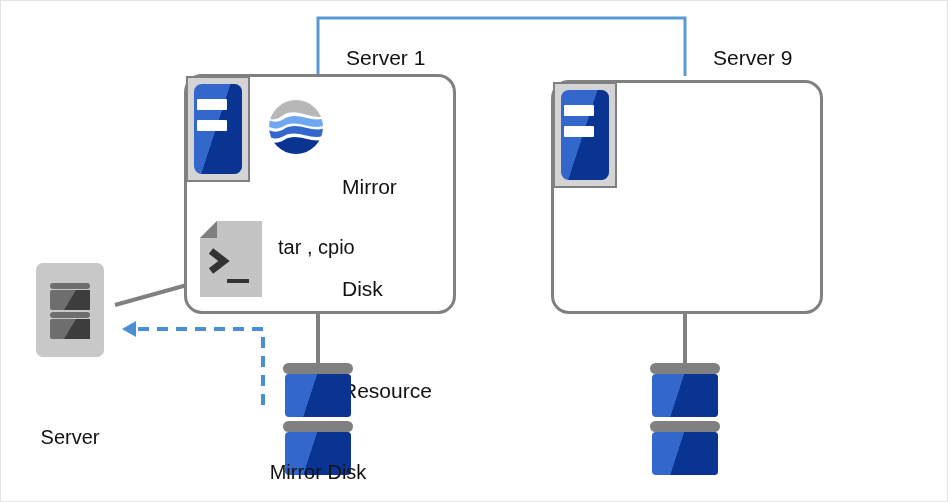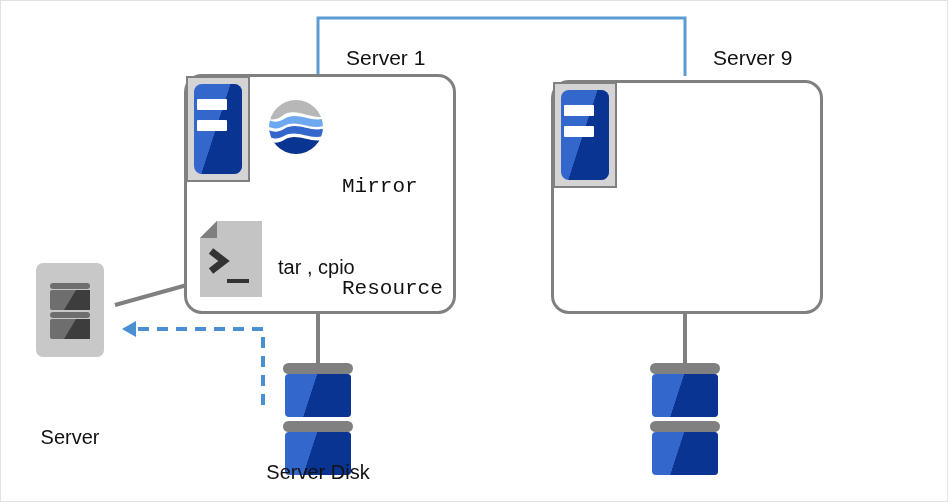--- a/index.html
+++ b/index.html
@@ -189,33 +189,34 @@
     </defs>
     <g clip-path="url(#gclip)">
       <rect x="0" y="0" width="56" height="56" fill="#ffffff"></rect>
       <path d="M-4,0 H60 V16 C46,24 28,6 14,17 C6,23 0,20 -4,18 Z" fill="#b7b7b7"></path>
       <path d="M-4,19 C2,22 8,25 16,20 C30,11 44,26 60,18 V25 C44,34 30,19 16,27 C8,32 2,28 -4,26 Z" fill="#6ea8f0"></path>
       <path d="M-4,29 C2,32 8,35 16,30 C30,21 44,36 60,28 V35 C44,44 30,29 16,37 C8,42 2,38 -4,36 Z" fill="#3367cc"></path>
       <path d="M-4,40 C2,43 8,46 16,41 C30,32 44,47 60,39 V60 H-4 Z" fill="#0a3491"></path>
     </g>
   </svg>
 
-  <div class="lbl lbl-res" style="left:341px; top:101px;font-family:Liberation Mono, monospace;">
+  <div class="lbl lbl-res" style="left:341px; top:101px;">
     <div>Mirror</div>
+    <div>Disk</div>
     <div>Resource</div>
   </div>
 
   <svg class="file-icon" viewBox="0 0 62 76" style="left:199px; top:220px;">
     <path d="M17,0 H62 V76 H0 V17 Z" fill="#c4c4c4"></path>
     <path d="M17,0 L0,17 H17 Z" fill="#7f7f7f"></path>
     <path d="M11,30 L24,40 L11,50" fill="none" stroke="#333333" stroke-width="7" stroke-linejoin="miter"></path>
     <rect x="27" y="58" width="22" height="4" fill="#333333"></rect>
   </svg>
 
-  <div class="lbl lbl-tar" style="left:277px; top:256px;">tar , cpio</div>
+  <div class="lbl lbl-tar" style="left:277px; top:236px;">tar , cpio</div>
 
   <div class="server-box" style="left:550px; top:79px; width:272px; height:234px;"></div>
 
   <div class="lbl lbl-server" style="left:712px; top:46px;">Server 9</div>
 
   <div class="srv-icon" style="left:552px; top:81px;">
     <div class="srv-icon-inner">
       <div class="srv-icon-shade"></div>
     </div>
     <div class="srv-bar b1"></div>
@@ -243,21 +244,21 @@
     <div class="disk-body">
         <div class="shade"></div>
       </div>
     <div class="gap2"></div>
     <div class="disk-cap"></div>
     <div class="disk-body">
         <div class="shade"></div>
       </div>
   </div>
 
-  <div class="lbl lbl-center" style="left:247px; top:457px; width:140px;">Server Disk</div>
+  <div class="lbl lbl-center" style="left:247px; top:457px; width:140px;">Mirror Disk</div>
 
   <div class="disk-stack" style="left:649px; top:362px;">
     <div class="disk-cap"></div>
     <div class="disk-body">
         <div class="shade"></div>
       </div>
     <div class="gap2"></div>
     <div class="disk-cap"></div>
     <div class="disk-body">
         <div class="shade"></div>

